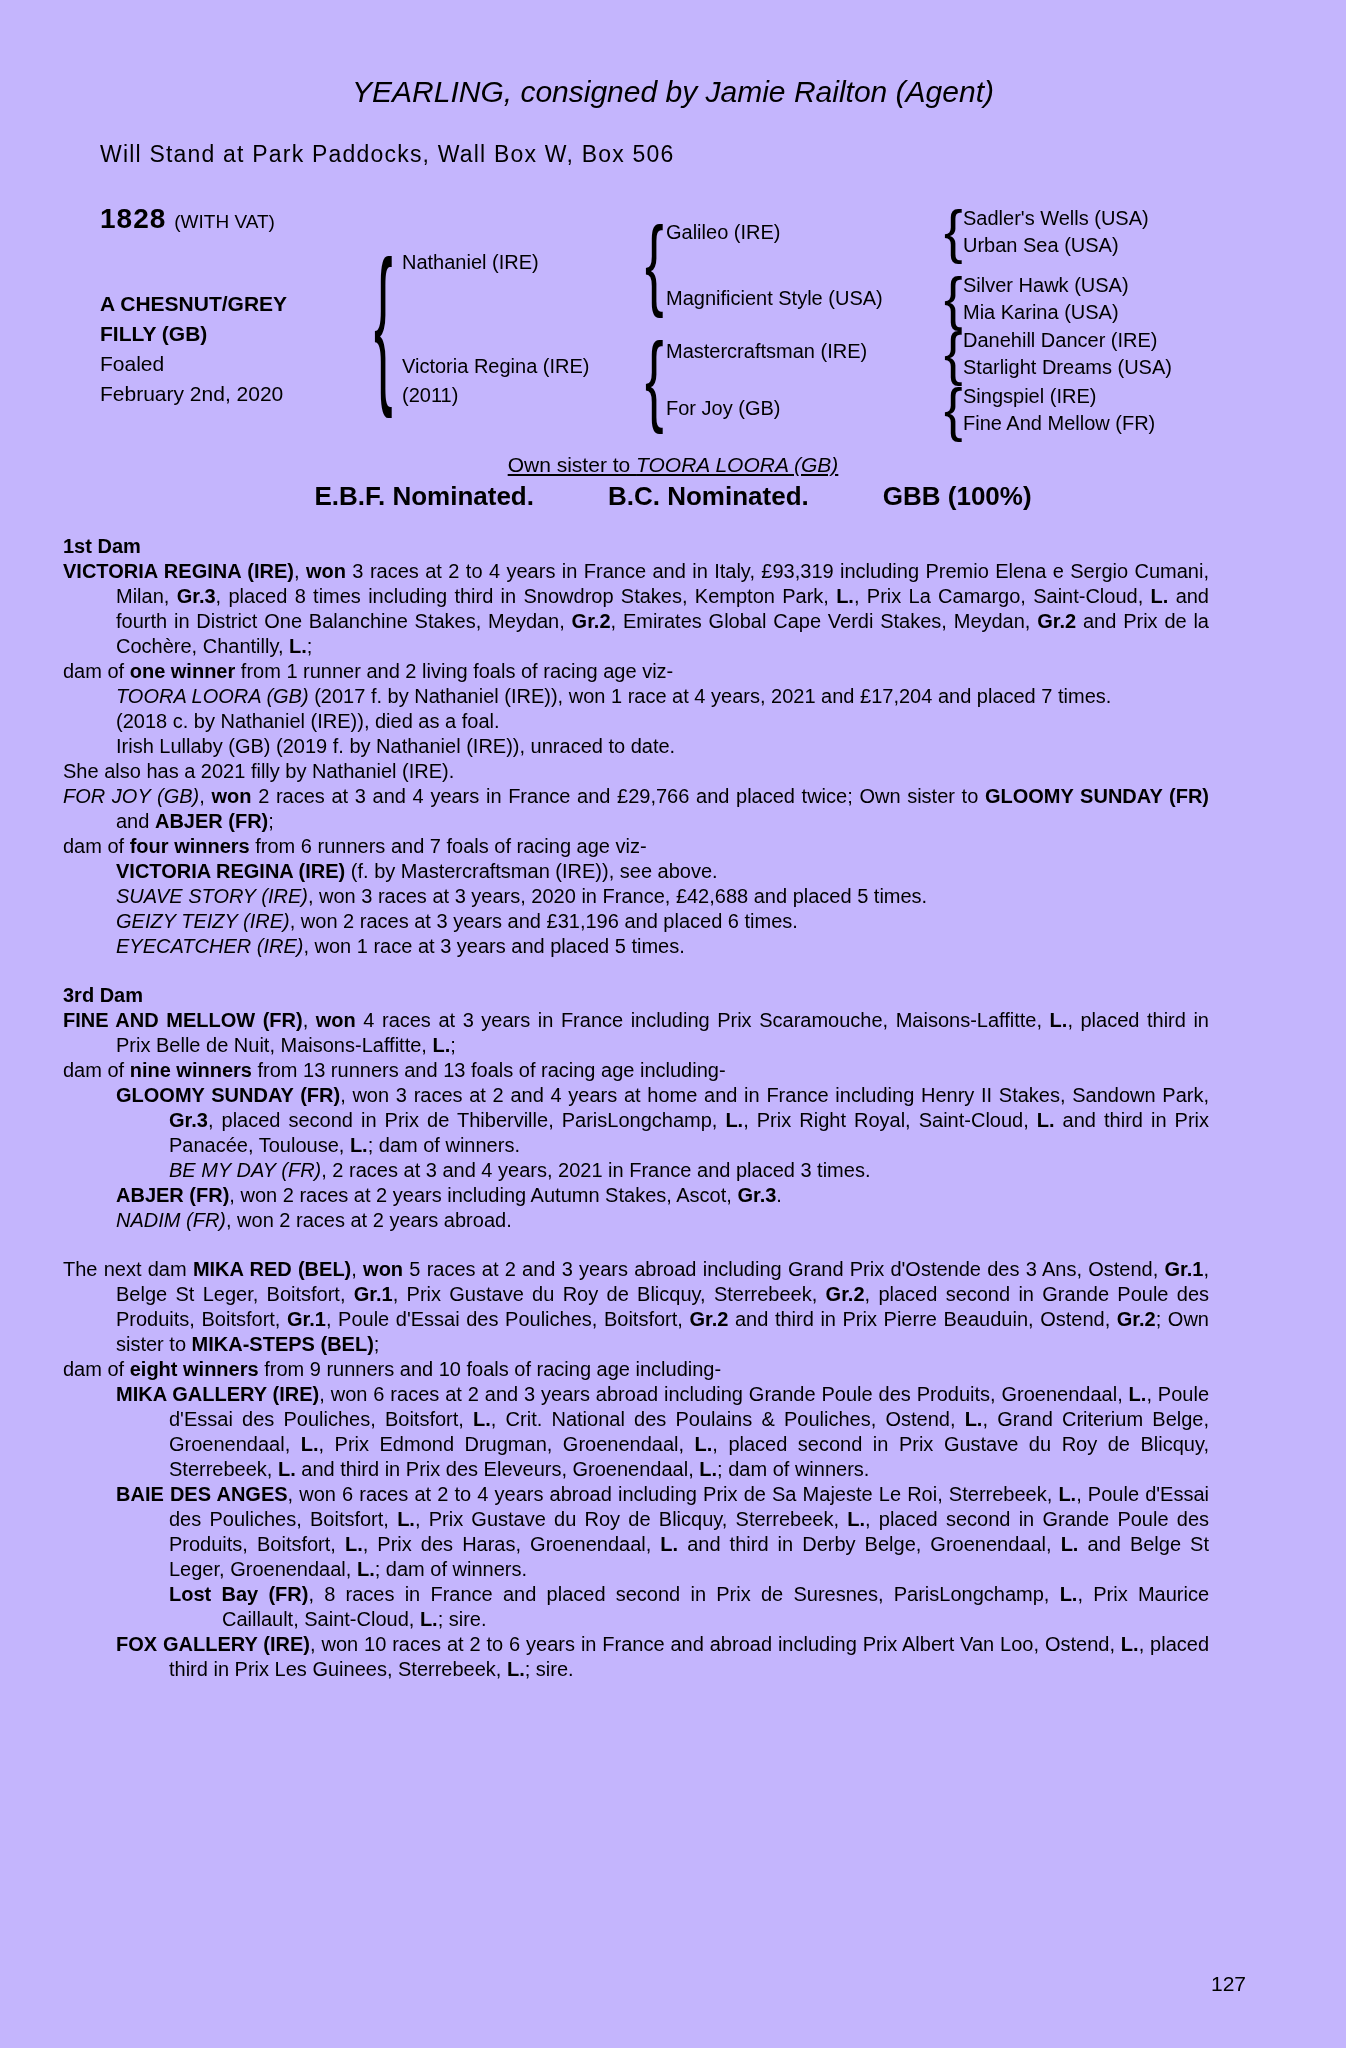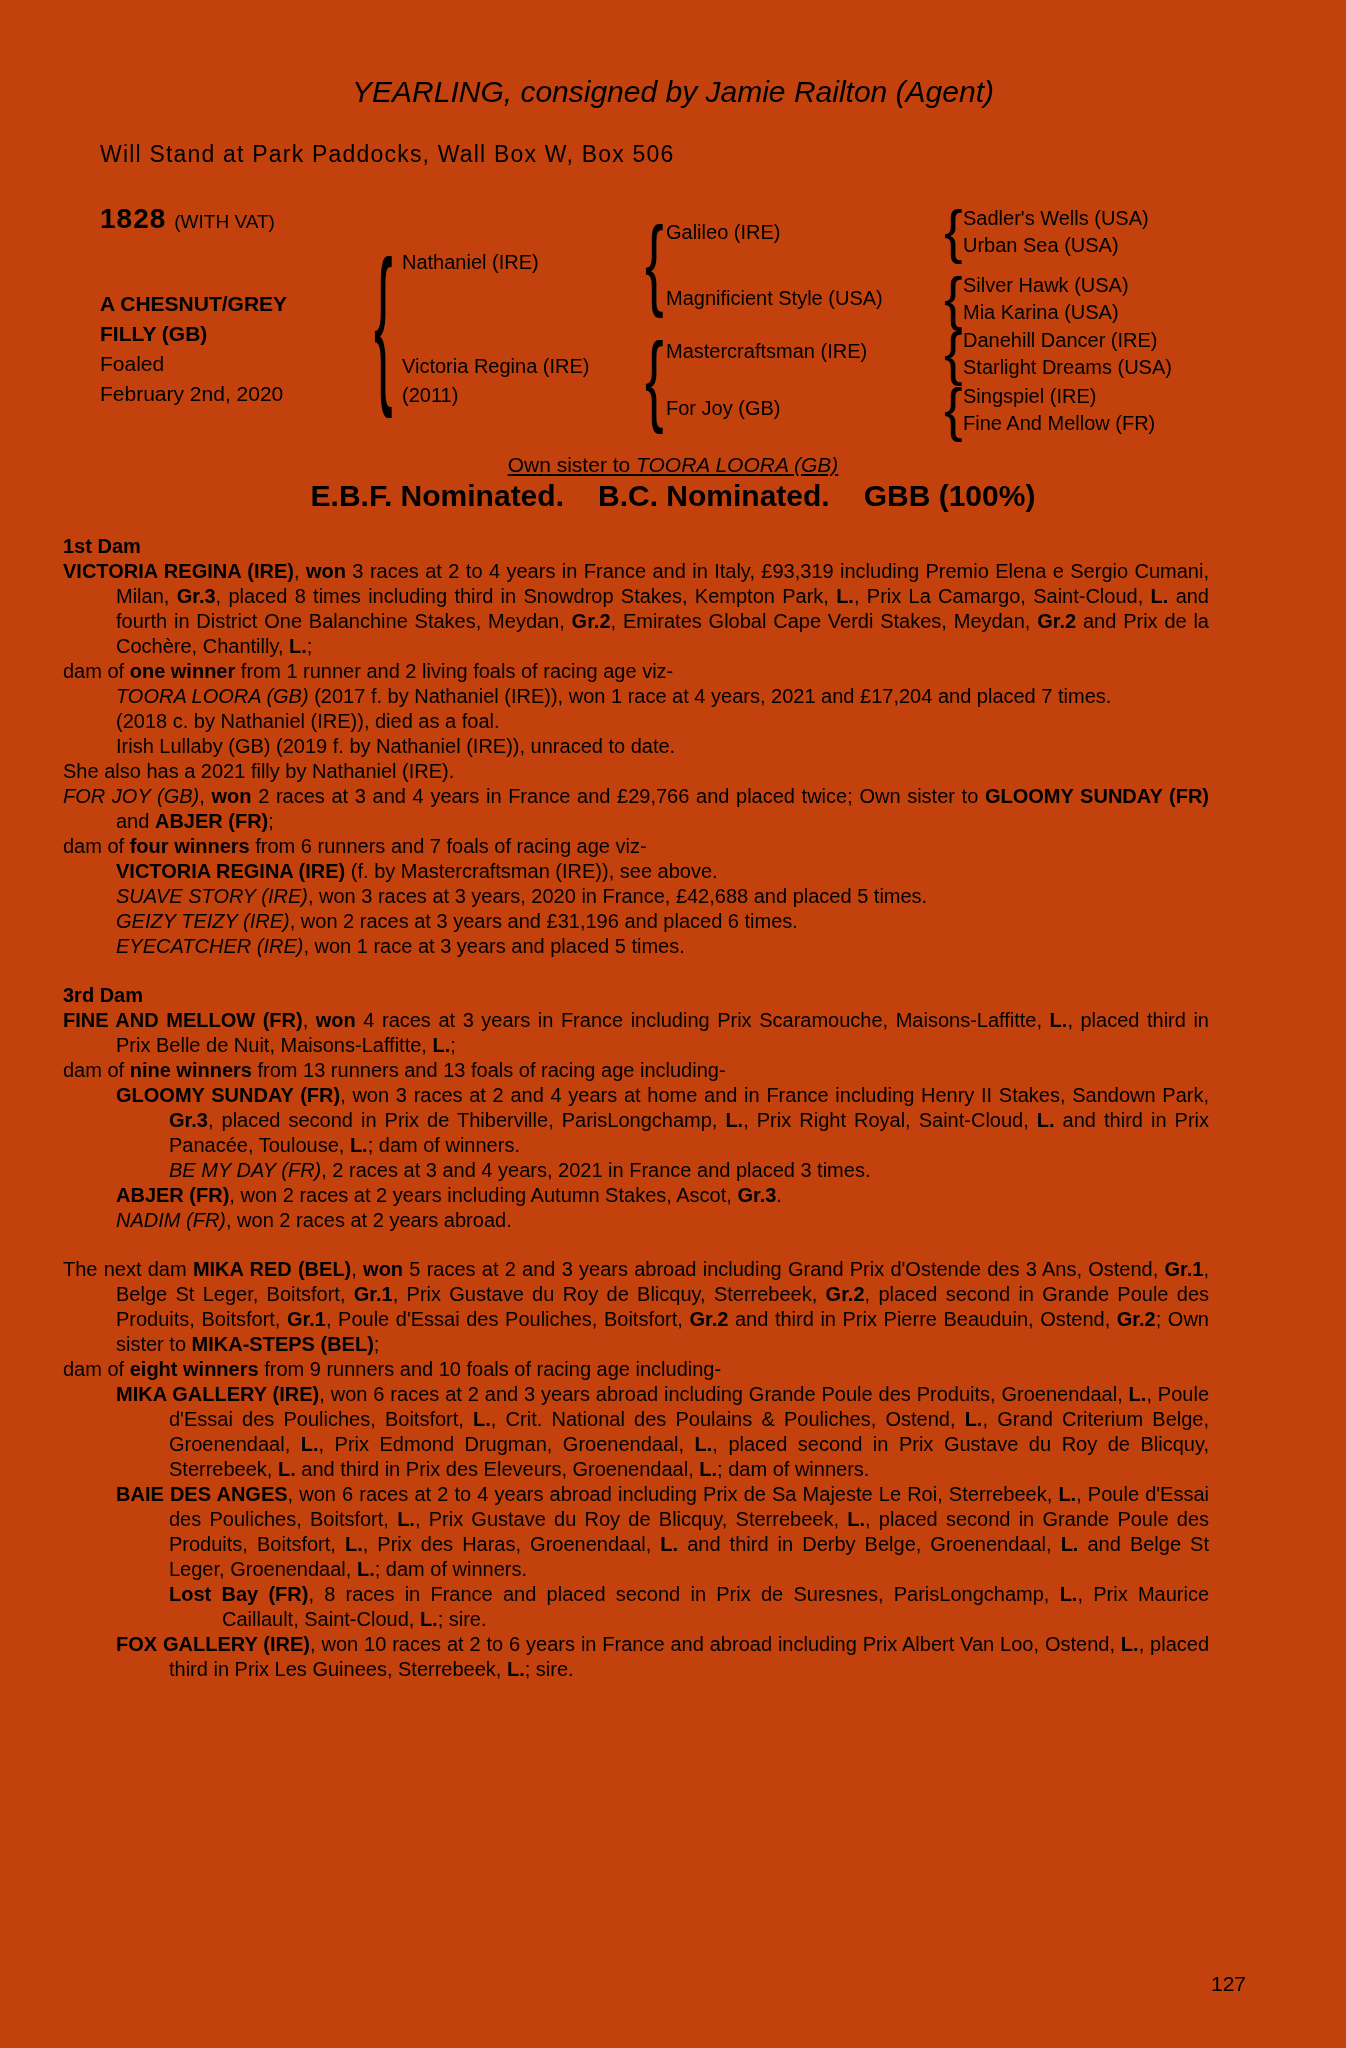--- a/index.html
+++ b/index.html
@@ -1,17 +1,17 @@
 <!DOCTYPE html>
 <html><head>
 <meta charset="utf-8">
 <style>
   html,body { margin:0; padding:0; background:#e8e8e8; }
   .page {
-    position:relative; width:1346px; height:2048px; background:#c2410c;
+    position:relative; width:1346px; height:2048px; background:#c4b5fd;
     font-family:"Liberation Sans","DejaVu Sans",sans-serif; color:#000;
     overflow:hidden; margin:0 auto;
   }
   .title { padding-top:74px; text-align:center; font-style:italic; font-size:30px; line-height:36px; }
   .stand { margin-top:30px; margin-left:100px; font-weight:normal; font-size:23px; letter-spacing:1.2px; line-height:29px; }
 
   
   .pedigree { position:relative; height:245px; margin-top:28px; font-size:20px; }
   .lot-head { position:absolute; left:100px; top:6px; display:flex; align-items:baseline; }
   .lot-no { font-size:28px; font-weight:bold; letter-spacing:1px; }
@@ -21,21 +21,21 @@
   .ped-name { position:absolute; white-space:nowrap; line-height:26px; }
   .dam-block { position:absolute; left:402px; top:155px; line-height:29px; white-space:nowrap; }
   .gp-pair { position:absolute; left:963px; line-height:27px; white-space:nowrap; }
   .brace { position:absolute; width:18px; }
   .brace span { display:block; font-size:56px; line-height:56px; transform-origin:50% 50%; }
   .sy-main { transform:scaleY(3.1); }
   .sy-mid  { transform:scaleY(1.8); }
   .sy-gp   { transform:scaleY(1.05); }
 
   .own-sister { margin-top:10px; text-align:center; font-size:21px; line-height:26px;text-decoration:underline; }
-  .noms { margin-top:4px; display:flex; justify-content:center; gap:34px; font-weight:bold; font-size:30px; line-height:28px; }
+  .noms { margin-top:4px; display:flex; justify-content:center; gap:74px; font-weight:bold; font-size:26px; line-height:28px; }
 
   
   .text-col { margin-left:63px; width:1146px; font-size:20px; line-height:25px; text-align:justify; }
   .sec-heading { font-weight:bold; margin-top:24px; }
   .section.no-heading { margin-top:24px; }
   p.para { margin:0; }
   .level-0 { padding-left:53px;  text-indent:-53px; }
   .level-1 { padding-left:106px; text-indent:-53px; }
   .level-2 { padding-left:159px; text-indent:-53px; }
   .b { font-weight:bold; }

